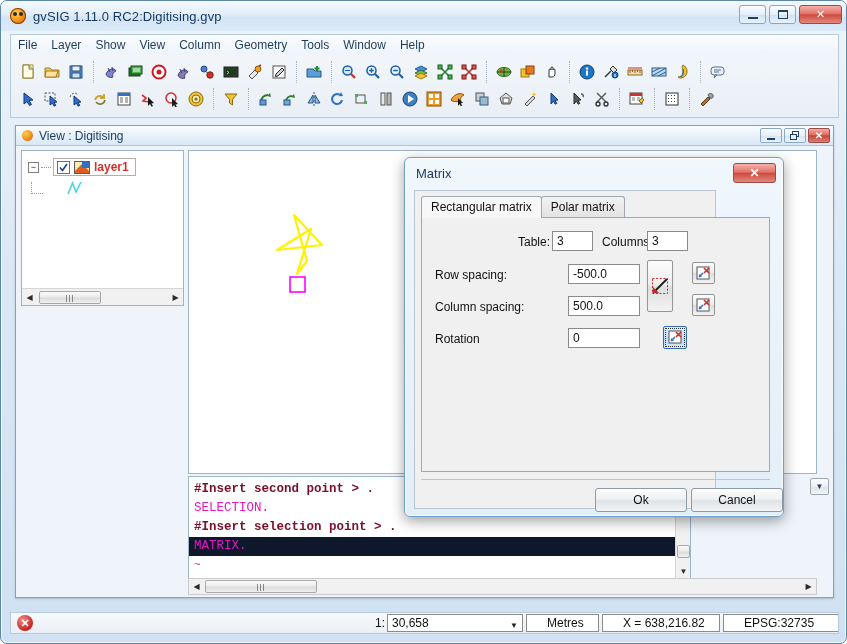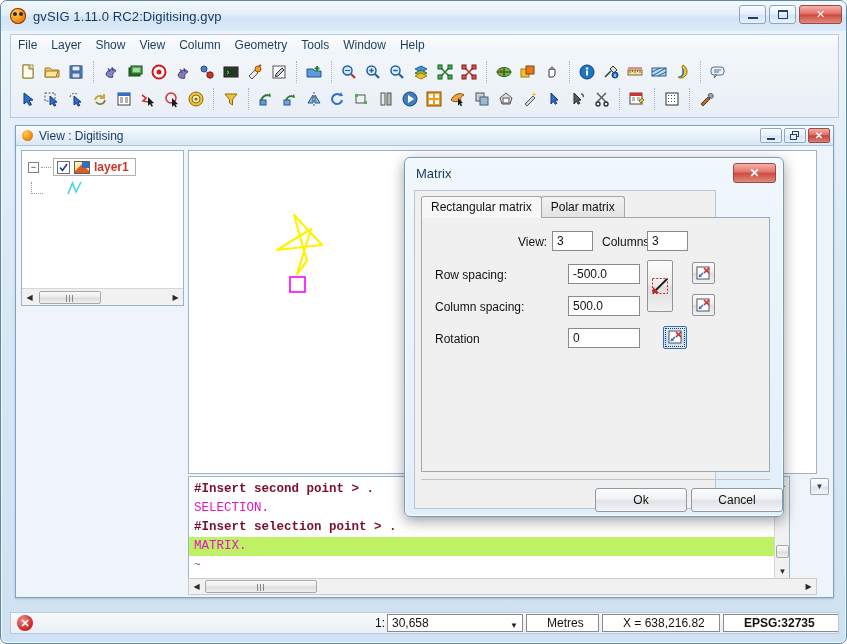--- a/index.html
+++ b/index.html
@@ -182,32 +182,32 @@
   }
 
   
   #map-canvas {
     position: absolute; left: 172px; top: 24px; width: 629px; height: 324px;
     background: #ffffff; border: 1px solid #9ab4cc; overflow: hidden;
   }
 
   
   #console-wrap {
-    position: absolute; left: 172px; top: 350px; width: 602px; height: 104px;
+    position: absolute; left: 172px; top: 350px; width: 503px; height: 104px;
     background: #ffffff; border: 1px solid #9ab4cc; overflow: hidden; padding-left: 20px;
   }
   #console-lines {
     position: absolute; left: 0; top: 0; right: 15px; bottom: 0;
     font-family: "Liberation Mono", monospace; font-size: 12.5px;
     padding-top: 3px;
   }
   .c-line { height: 19px; line-height: 19px; padding-left: 5px; white-space: pre; }
   .c-prompt { color: #7b0f2b; font-weight: bold; }
   .c-cmd { color: #e216c8; }
-  .c-line.hl { background: #bef264; }
+  .c-line.hl { background: #0f172a; }
   .c-tilde { color: #b03232; font-family:"Liberation Mono",monospace; font-size:11px; }
   .vscroll {
     position: absolute; right: 0; top: 0; width: 15px; bottom: 0;
     background: #f1f1f1; border-left: 1px solid #d6d6d6;
   }
   .vs-arrow { width: 15px; height: 15px; display:flex; align-items:center; justify-content:center; font-size:8px; color:#2b2b2b; }
   .vs-thumb {
     position: absolute; left: 1px; width: 13px; height: 13px;
     background: linear-gradient(180deg,#fbfbfb 0%,#ececec 45%,#dcdcdc 55%,#f0f0f0 100%);
     border: 1px solid #a8a8a8; border-radius: 2px;
@@ -814,40 +814,40 @@
     <div id="status-error-icon">✕</div>
     <div id="scale-area">
       <div id="scale-prefix">1:</div>
       <div id="scale-combo">
         <div id="scale-value">30,658</div>
         <div id="scale-arrow">▼</div>
       </div>
     </div>
     <div class="status-cell" style="width:73px;">Metres</div>
     <div class="status-cell" style="width:118px;">X = 638,216.82</div>
-    <div class="status-cell" style="width:115px;border-right:none;font-weight:bold;">EPSG:32735</div>
+    <div class="status-cell" style="width:115px;border-right:none;">EPSG:32735</div>
   </div>
 
   <div id="matrix-dialog">
 
     <div id="md-titlebar">
       <div id="md-title">Matrix</div>
       <div id="md-close">✕</div>
     </div>
 
     <div id="md-body">
 
       <div id="md-tabs">
         <div class="md-tab active">Rectangular matrix</div>
         <div class="md-tab">Polar matrix</div>
       </div>
 
       <div id="md-panel">
 
-        <div style="position:absolute;left:96px;top:17px;" class="fld-label">View:</div>
+        <div style="position:absolute;left:96px;top:17px;" class="fld-label">Table:</div>
         <div class="text-input" style="position:absolute;left:130px;top:13px;width:41px;">3</div>
         <div style="position:absolute;left:180px;top:17px;" class="fld-label">Columns:</div>
         <div class="text-input" style="position:absolute;left:225px;top:13px;width:41px;">3</div>
 
         <div style="position:absolute;left:13px;top:50px;" class="fld-label">Row spacing:</div>
         <div class="text-input" style="position:absolute;left:146px;top:46px;width:72px;">-500.0</div>
 
         <div style="position:absolute;left:13px;top:82px;" class="fld-label">Column spacing:</div>
         <div class="text-input" style="position:absolute;left:146px;top:78px;width:72px;">500.0</div>
 

